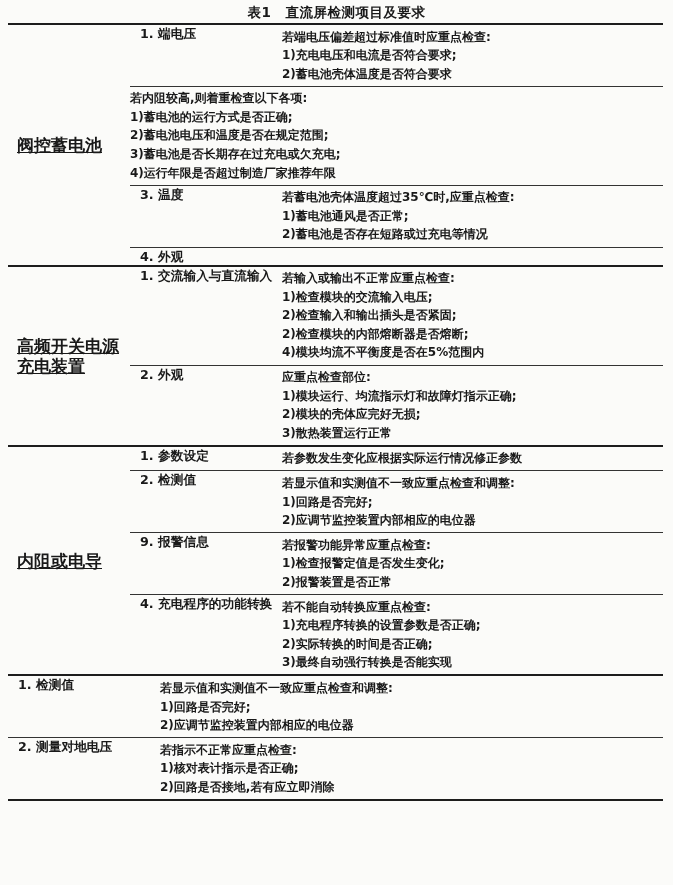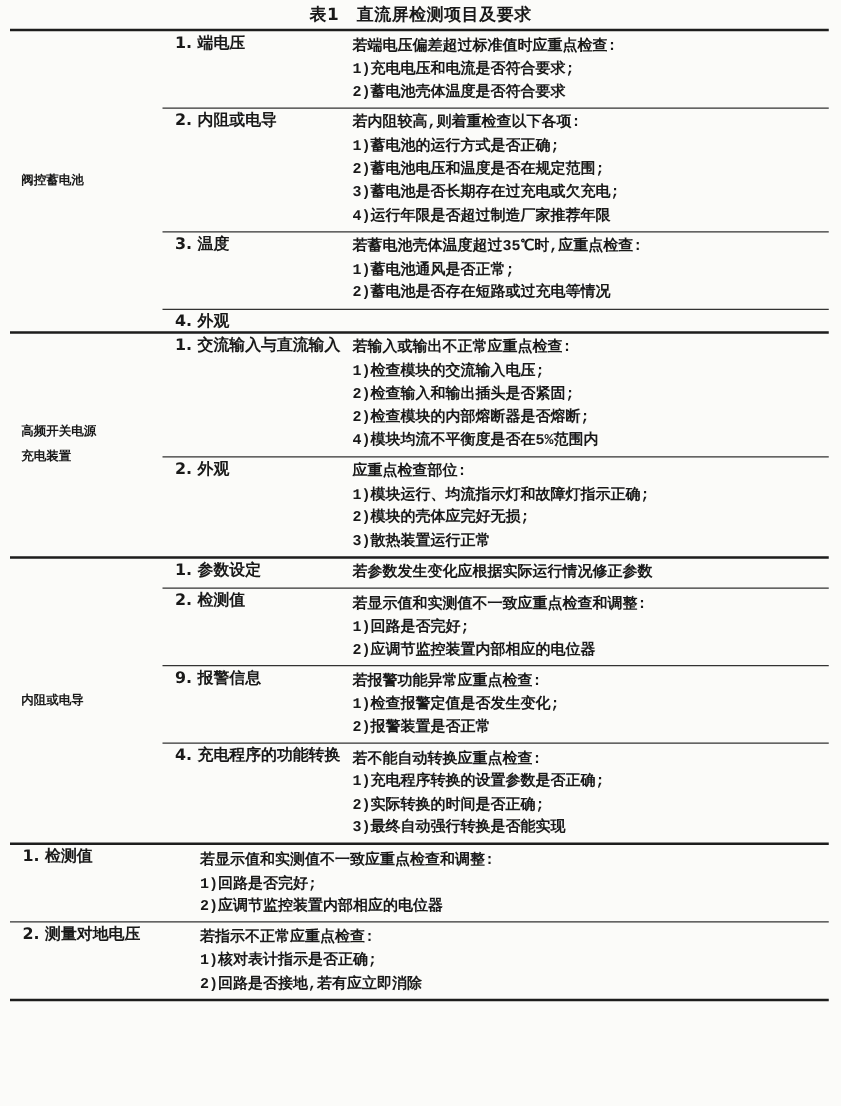--- a/index.html
+++ b/index.html
@@ -35,23 +35,24 @@
   .section:last-child { border-bottom: none; }
   .cat {
     flex: 0 0 122px;
     width: 122px;
     box-sizing: border-box;
     display: flex;
     align-items: center;
     padding-left: 9px;
   }
   .cat-label {
-    font-size: 10px;
+    font-size: 17px;
     line-height: 20px;
     white-space: pre-line;
+    text-decoration: underline;
   }
   .items {
     flex: 1;
     display: flex;
     flex-direction: column;
   }
   .item {
     display: flex;
     border-bottom: 1px solid #333;
   }
@@ -71,21 +72,20 @@
   }
   .content-cell {
     flex: 1;
     padding: 2.5px 0;
     min-width: 0;
   }
   .line {
     font-size: 12px;
     line-height: 18.6px;
     white-space: nowrap;
-    font-family: Liberation Mono, monospace;
   }
 </style>
 </head>
 <body>
 
 <div class="page">
   <div class="title">表1　直流屏检测项目及要求</div>
   <div class="table">
   <div class="section">
     <div class="cat">
@@ -99,23 +99,20 @@
     <div class="content-cell">
   <div class="line">若端电压偏差超过标准值时应重点检查:</div>
 
   <div class="line">1)充电电压和电流是否符合要求;</div>
 
   <div class="line">2)蓄电池壳体温度是否符合要求</div>
 </div>
   </div>
 
   <div class="item">
-    <div class="label-cell">
-      <span class="item-label">2. 内阻或电导</span>
-    </div>
     <div class="content-cell">
   <div class="line">若内阻较高,则着重检查以下各项:</div>
 
   <div class="line">1)蓄电池的运行方式是否正确;</div>
 
   <div class="line">2)蓄电池电压和温度是否在规定范围;</div>
 
   <div class="line">3)蓄电池是否长期存在过充电或欠充电;</div>
 
   <div class="line">4)运行年限是否超过制造厂家推荐年限</div>

